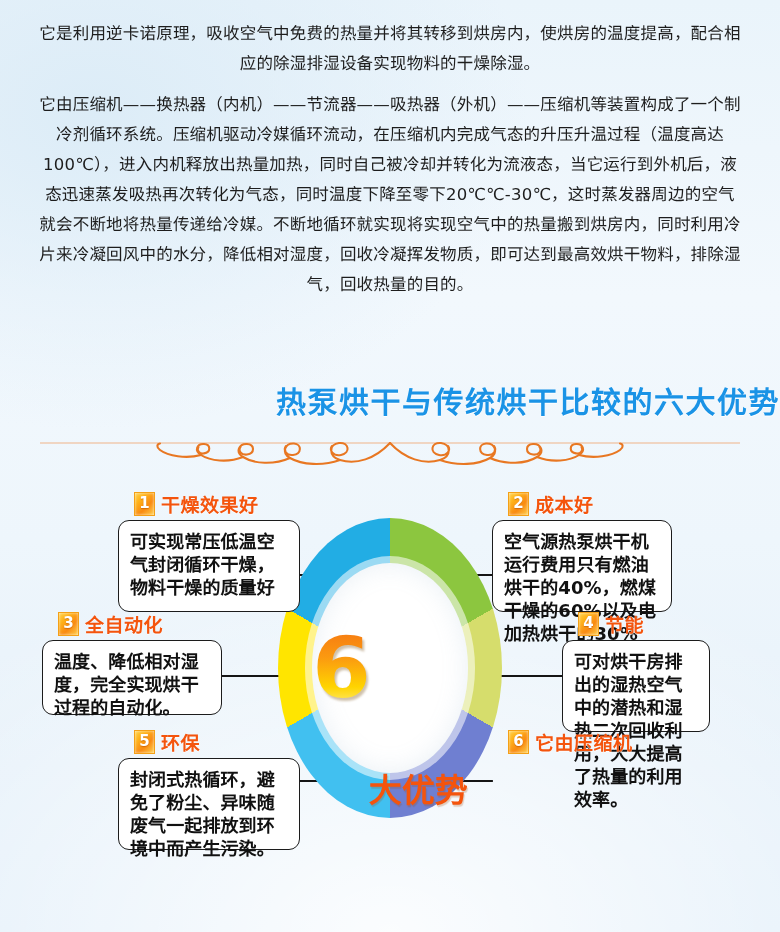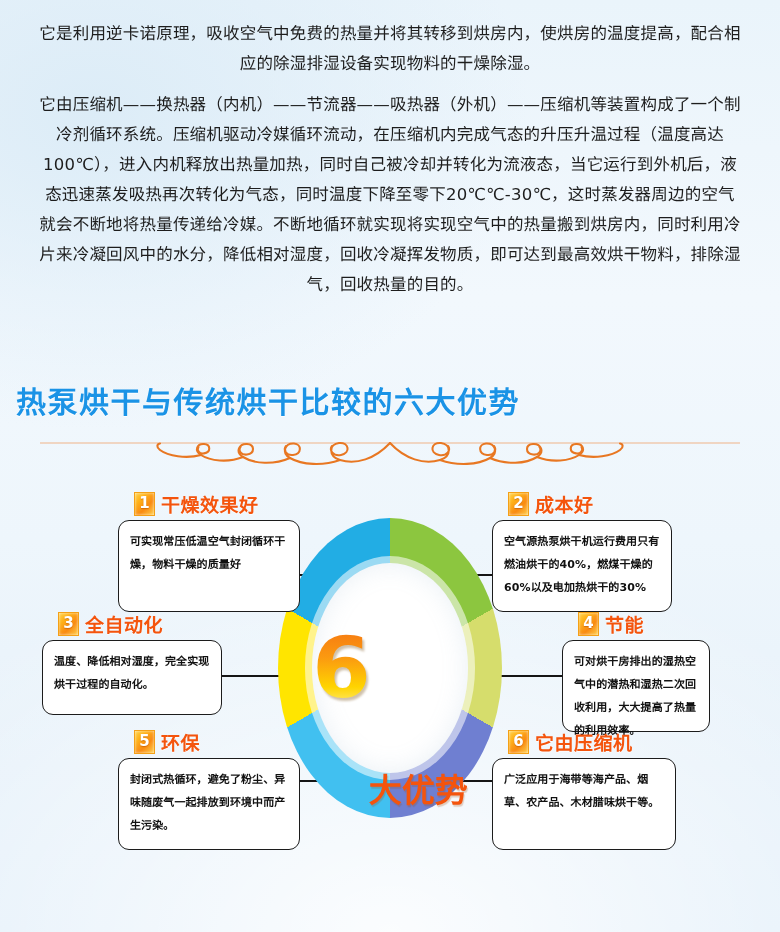--- a/index.html
+++ b/index.html
@@ -26,21 +26,21 @@
     font-size:16.5px;
     line-height:30px;
     letter-spacing:.2px;
     font-weight:500;
   }
   .intro p{margin:11px;}
   .intro .p2{margin-top:2px;}
 
   
   .title-wrap{
-    position:absolute;left:16px;right:0;top:378px;text-align:left;
+    position:absolute;left:7px;right:0;top:378px;text-align:right;
   }
   .sec-title{
     display:inline-block;
     font-size:30px;font-weight:bold;letter-spacing:1.5px;
     color:#1a93e6;
     text-shadow:0 1px 0 rgba(255,255,255,.9);
   }
   .divider{
     position:absolute;left:50%;transform:translateX(-50%);
     top:434px;width:700px;height:40px;
@@ -69,21 +69,21 @@
   }
 
   
   .box{
     position:absolute;
     background:#fff;
     border:1.6px solid #1c1c1c;
     border-radius:11px;
     box-sizing:border-box;
     padding:9px 11px 8px 11px;
-    font-size:11px;
+    font-size:18px;
     line-height:23px;
     color:#111;
     font-weight:600;
     letter-spacing:.1px;
   }
 
   
   .donut-wrap{
     position:absolute;left:278px;top:58px;width:224px;height:300px;
   }
@@ -207,16 +207,15 @@
     <div class="head" style="left:134px;top:268px;">
       <span class="badge">5</span>
       <span class="head-text">环保</span>
     </div>
     <div class="box" style="left:118px;top:298px;width:182px;height:92px;">封闭式热循环，避免了粉尘、异味随废气一起排放到环境中而产生污染。</div>
 
     <div class="head" style="left:508px;top:268px;">
       <span class="badge">6</span>
       <span class="head-text">它由压缩机</span>
     </div>
-    <div class="box" style="left:492px;top:298px;width:184px;height:92px;">广泛应用于海带等海产品、烟草、农产品、木材腊味烘干等。</div>
 
   </div>
 </div>
 
 </body></html>

